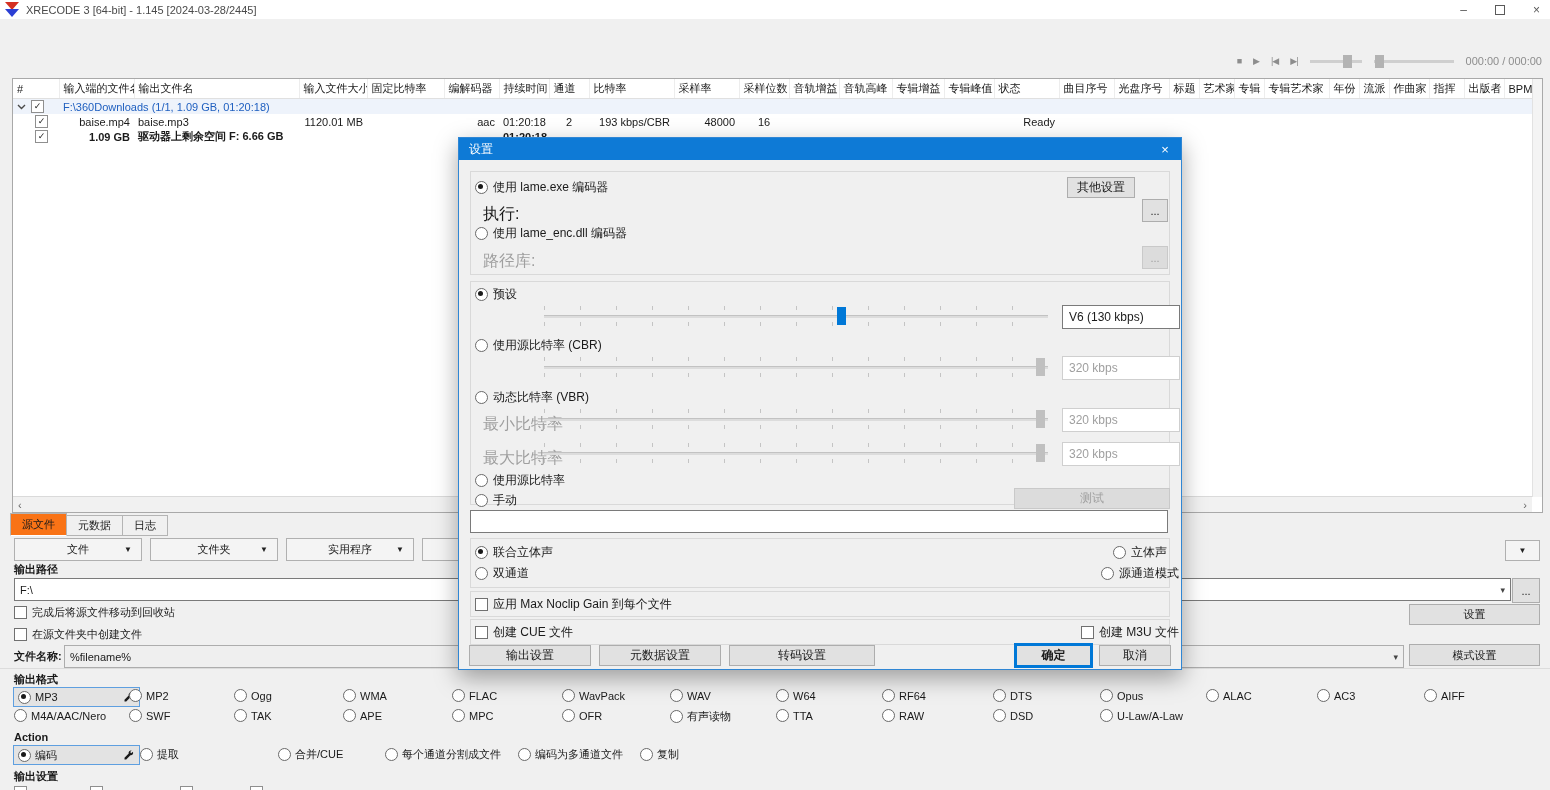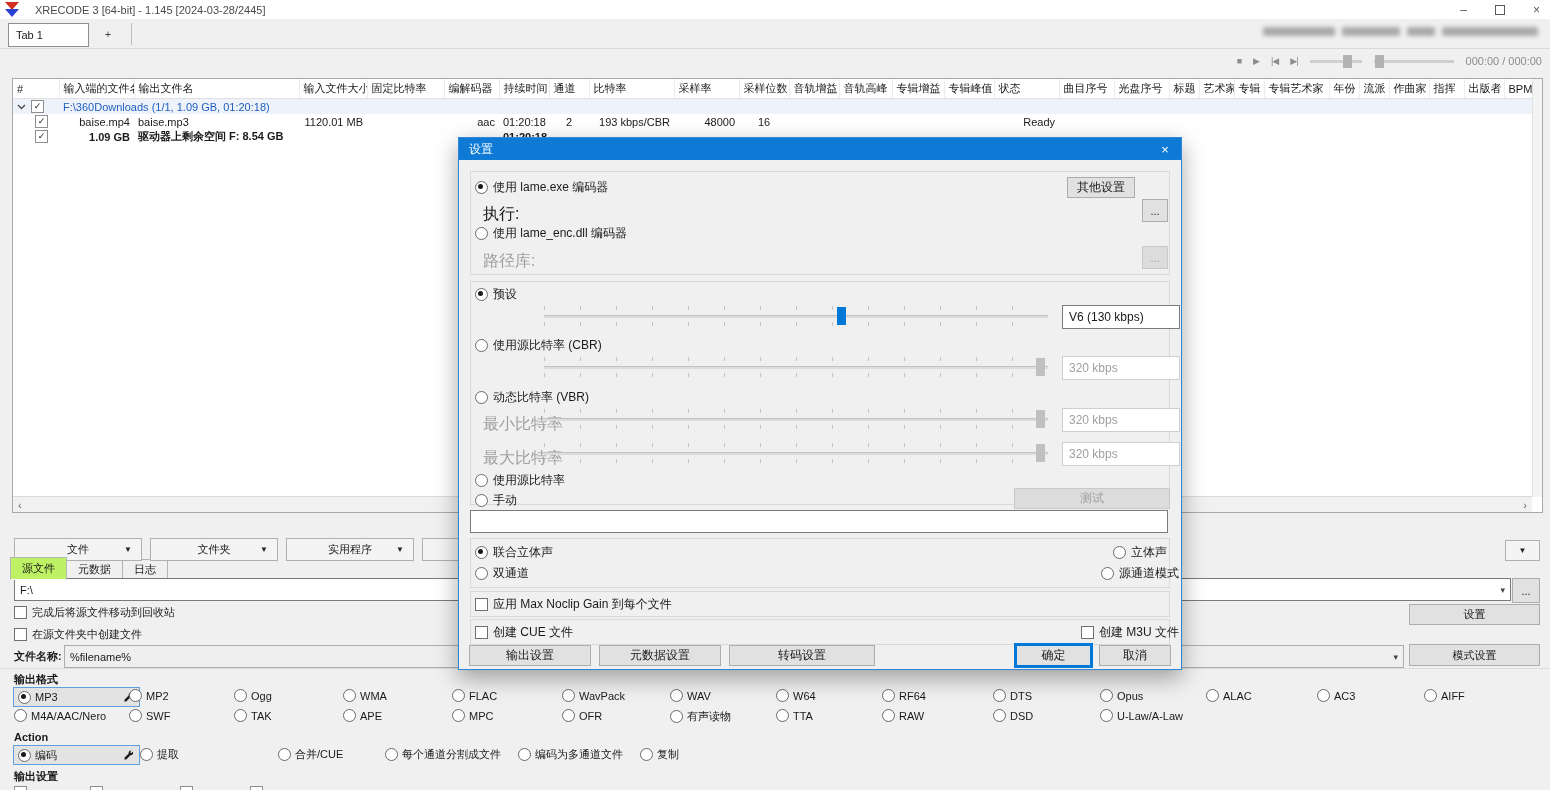--- a/index.html
+++ b/index.html
@@ -4,21 +4,21 @@
 <style>
   html,body{margin:0;padding:0;background:#c8c8c8;}
   #app{position:relative;width:1550px;height:790px;background:#f0f0f0;overflow:hidden;
        font-family:"Liberation Sans","DejaVu Sans",sans-serif;font-size:11px;color:#1a1a1a;}
 
   
   .titlebar{position:absolute;left:0;top:0;right:0;height:19px;background:#fff;display:flex;align-items:center;padding-left:5px;}
   .logo{position:relative;width:15px;height:15px;flex:none;}
   .logo .t1{position:absolute;left:0;top:0;width:0;height:0;border-left:7px solid transparent;border-right:7px solid transparent;border-top:8px solid #d43022;}
   .logo .t2{position:absolute;left:0;top:7px;width:0;height:0;border-left:7px solid transparent;border-right:7px solid transparent;border-top:8px solid #2b3fd4;}
-  .wtitle{margin-left:15px;color:#4a4a4a;font-size:11px;}
+  .wtitle{margin-left:6px;color:#4a4a4a;font-size:11px;}
   .winbtns{position:absolute;right:10px;top:0;height:19px;display:flex;align-items:center;gap:28px;color:#5a5a5a;font-size:12px;}
   .maxbox{width:8px;height:8px;border:1px solid #5a5a5a;display:inline-block;}
 
   
   .tabbar{position:absolute;left:0;top:19px;right:0;height:29px;background:#f0f0f0;border-bottom:1px solid #dadada;}
   .doc-tab{position:absolute;left:8px;top:4px;width:72px;height:22px;background:#fff;border:1px solid #8f8f8f;display:flex;align-items:center;padding-left:7px;}
   .add-tab{position:absolute;left:98px;top:6px;width:20px;height:18px;text-align:center;line-height:18px;color:#444;}
   .tabsep{position:absolute;left:131px;top:4px;height:22px;border-left:1px solid #bdbdbd;}
   .regblur{position:absolute;right:12px;top:8px;display:flex;gap:7px;filter:blur(2.2px);}
   .regblur span{height:9px;background:#a9a9a9;border-radius:2px;display:inline-block;}
@@ -39,21 +39,21 @@
   .bold{font-weight:bold;}
   .ra{text-align:right;} .ca{text-align:center;}
   .cb{width:11px;height:11px;border:1px solid #8f8f8f;background:#fff;display:inline-flex;align-items:center;justify-content:center;font-size:9px;color:#1a1a1a;line-height:1;flex:none;}
   .rowhead{display:flex;align-items:center;gap:5px;}
   .hscroll{position:absolute;left:0;right:10px;bottom:0;height:15px;background:#f1f1f1;border-top:1px solid #dadada;display:flex;justify-content:space-between;align-items:center;padding:0 5px;color:#666;}
   .vstrip{position:absolute;right:0;top:0;bottom:15px;width:9px;background:#f4f4f4;border-left:1px solid #e2e2e2;}
 
   
   .ptabs{position:absolute;left:10px;top:513px;display:flex;align-items:flex-end;}
   .ptab{height:19px;padding:0 11px;border:1px solid #b4b4b4;background:#f0f0f0;display:flex;align-items:center;margin-right:-1px;}
-  .ptabs .ptab:first-child{background:#bef264;height:21px;border-bottom:1px solid #fff;z-index:2;margin-top:44px;}
+  .ptabs .ptab:first-child{background:#f97316;height:21px;border-bottom:1px solid #fff;z-index:2;}
   .menus{position:absolute;left:14px;top:538px;display:flex;gap:8px;}
   .menubtn{width:126px;height:21px;border:1px solid #b0b0b0;background:#f4f4f4;display:flex;align-items:center;justify-content:center;position:relative;}
   .menubtn .arr{position:absolute;right:9px;font-size:8px;color:#222;}
   .corner-dd{position:absolute;left:1505px;top:540px;width:33px;height:19px;border:1px solid #b0b0b0;background:#f4f4f4;text-align:center;font-size:8px;line-height:19px;color:#222;}
   .lbl{position:absolute;color:#1a1a1a;font-weight:bold;}
   .combo{position:absolute;height:21px;background:#fff;border:1px solid #7a7a7a;display:flex;align-items:center;padding:0 5px;}
   .combo .carr{margin-left:auto;font-size:9px;color:#444;}
   .btn{background:#e1e1e1;border:1px solid #adadad;display:flex;align-items:center;justify-content:center;font-size:11px;color:#1a1a1a;}
   .btn.dis{background:#dcdcdc;border-color:#c9c9c9;color:#9f9f9f;}
   .ckrow{position:absolute;display:flex;align-items:center;gap:5px;}
@@ -87,21 +87,21 @@
   .dlg-close{position:absolute;right:0;top:0;width:32px;height:22px;display:flex;align-items:center;justify-content:center;color:#fff;font-size:13px;}
   .gbox{position:absolute;border:1px solid #d9d9d9;}
   .drow{position:absolute;display:flex;align-items:center;gap:5px;font-size:12px;}
   .dlbl{position:absolute;font-size:16px;}
   .gray{color:#9f9f9f;}
   .tin{position:absolute;background:#fff;border:1px solid #7a7a7a;display:flex;align-items:center;padding:0 5px;font-size:12px;height:21px;}
   .tin.dis{border-color:#cfcfcf;color:#9f9f9f;}
   .vbox{position:absolute;width:104px;height:22px;background:#fff;border:1px solid #7a7a7a;display:flex;align-items:center;padding:0 6px;font-size:12px;}
   .vbox.dis{border-color:#cfcfcf;color:#9f9f9f;}
   .dbtn{position:absolute;height:19px;}
-  .dbtn.default{box-shadow:0 0 0 2px #0078d7;border-color:#0078d7;}
+  .dbtn.default{box-shadow:0 0 0 2px #0078d7;border-color:#0078d7;font-weight:bold;}
   .slider{position:absolute;height:20px;}
   .sl-ticks{position:absolute;left:0;right:0;height:4px;background:repeating-linear-gradient(90deg,#c4c4c4 0 1px,transparent 1px 36px);}
   .t-top{top:0}.t-bot{bottom:0}
   .sl-track{position:absolute;left:0;right:0;top:9px;height:2px;background:#dcdcdc;border-top:1px solid #c2c2c2;}
   .sl-thumb{position:absolute;top:1px;width:9px;height:18px;background:#0078d7;}
   .sl-thumb.gray{background:#c0c0c0;}
 </style>
 </head>
 <body>
 
@@ -113,33 +113,20 @@
         <span class="t2"></span>
       </span>
     <span class="wtitle">XRECODE 3 [64-bit] - 1.145 [2024-03-28/2445]</span>
     <span class="winbtns">
       <span>–</span>
       <span class="maxbox"></span>
       <span>×</span>
     </span>
   </div>
 
-  <div class="tabbar">
-    <div class="doc-tab">
-        <span>Tab 1</span>
-      </div>
-    <div class="add-tab">+</div>
-    <div class="tabsep"></div>
-    <div class="regblur">
-      <span style="width:72px"></span>
-        <span style="width:58px"></span>
-        <span style="width:28px"></span>
-        <span style="width:96px"></span>
-    </div>
-  </div>
 
   <div class="player">
     <span class="picon">■</span>
     <span class="picon">▶</span>
     <span class="picon">|◀</span>
     <span class="picon">▶|</span>
     <span class="ptrack" style="width:52px">
         <span class="pthumb" style="left:33px"></span>
       </span>
     <span class="ptrack" style="width:80px">
@@ -244,21 +231,21 @@
           <td class="ra">Ready</td>
           <td colspan="12"></td>
         </tr>
         <tr>
           <td>
               <span class="rowhead" style="padding-left:18px">
                 <span class="cb">✓</span>
               </span>
             </td>
           <td class="ra bold">1.09 GB</td>
-          <td class="bold" colspan="4">驱动器上剩余空间 F: 8.54 GB</td>
+          <td class="bold" colspan="4">驱动器上剩余空间 F: 6.66 GB</td>
           <td class="bold">01:20:18</td>
           <td colspan="21"></td>
         </tr>
       </tbody>
     </table>
     <div class="vstrip"></div>
     <div class="hscroll">
       <span>‹</span>
       <span>›</span>
     </div>

